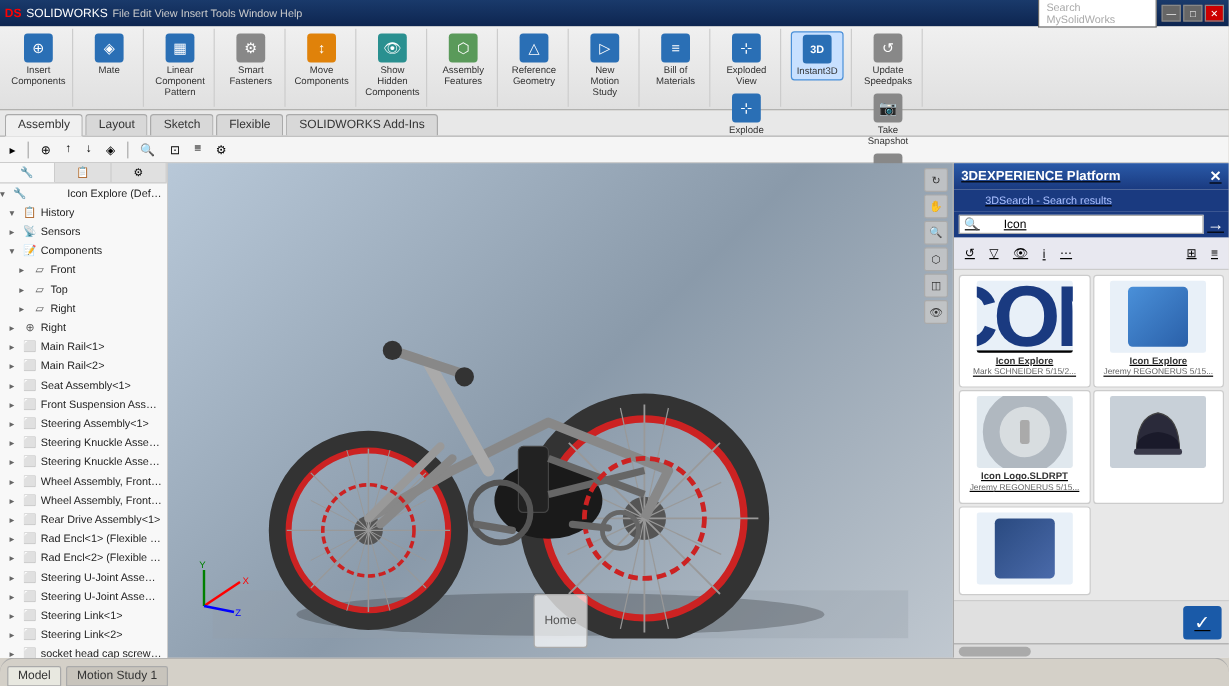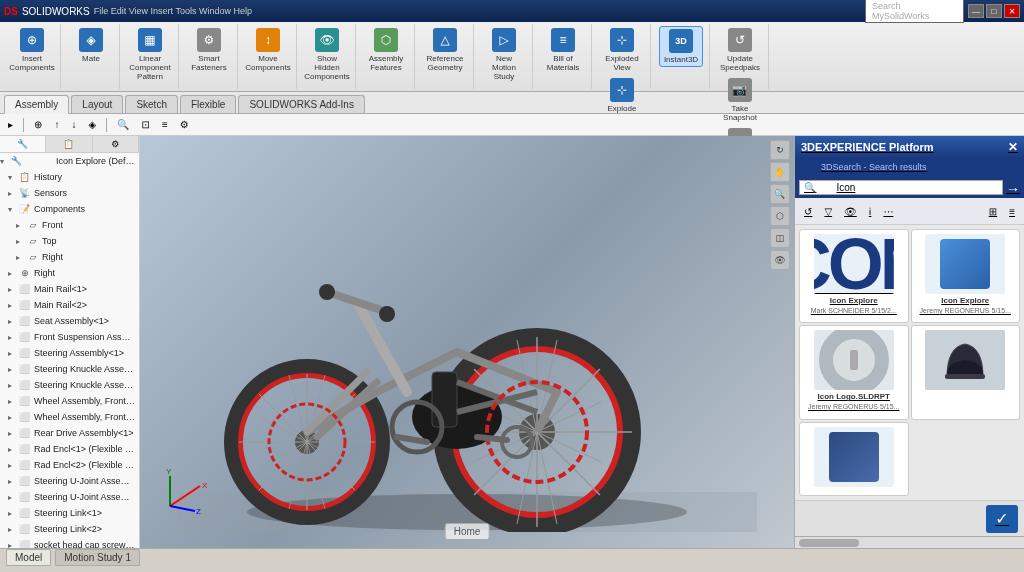--- a/index.html
+++ b/index.html
@@ -144,21 +144,21 @@
       overflow: hidden;
     }
     .viewport-overlay {
       position: absolute;
       bottom: 8px;
       left: 50%;
       transform: translateX(-50%);
       font-size: 10px;
       color: #555;
       background: rgba(255,255,255,0.7);
-      padding: 2px 8px;
+      padding: 16px 8px;
       border: 1px solid #aaa;
       border-radius: 3px;
     }
     .triad {
       position: absolute;
       bottom: 30px;
       left: 20px;
       font-size: 10px;
       color: #333;
     }
@@ -262,25 +262,26 @@
     #results-grid::-webkit-scrollbar { width: 6px; }
     #results-grid::-webkit-scrollbar-track { background: #e0e0e0; }
     #results-grid::-webkit-scrollbar-thumb { background: #aaa; border-radius: 3px; }
 
     
     #status-bar {
       height: 24px;
       background: #d4d0c8;
       border-top: 1px solid #aaa;
       display: flex;
-      align-items: flex-start;
+      align-items: flex-end;
       padding: 0 6px;
       gap: 4px;
       font-size: 10px;
       color: #333;
+      border-radius: 12px;
     }
     .status-tab { padding: 2px 8px; background: #c8c4bc; border: 1px solid #aaa; cursor: pointer; font-size: 10px; border-radius: 2px 2px 0 0; }
     .status-tab.active { background: #e8e8e0; }
 
     
     #viewport-controls {
       position: absolute;
       right: 4px;
       top: 4px;
       display: flex;

